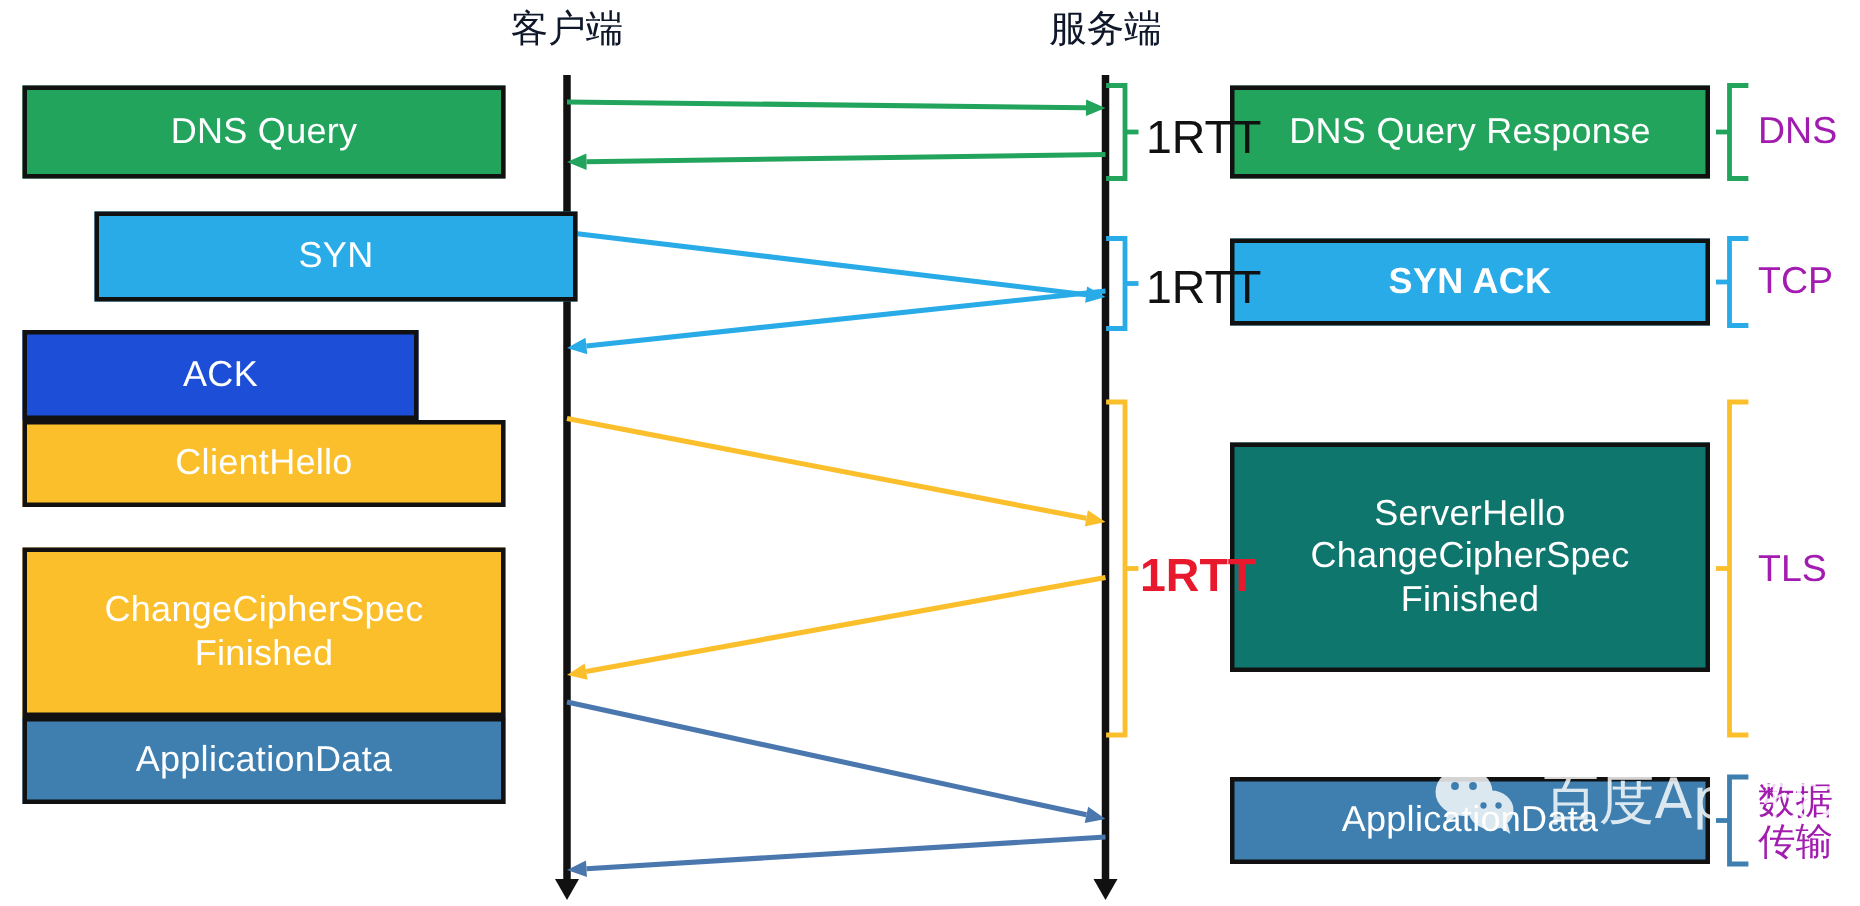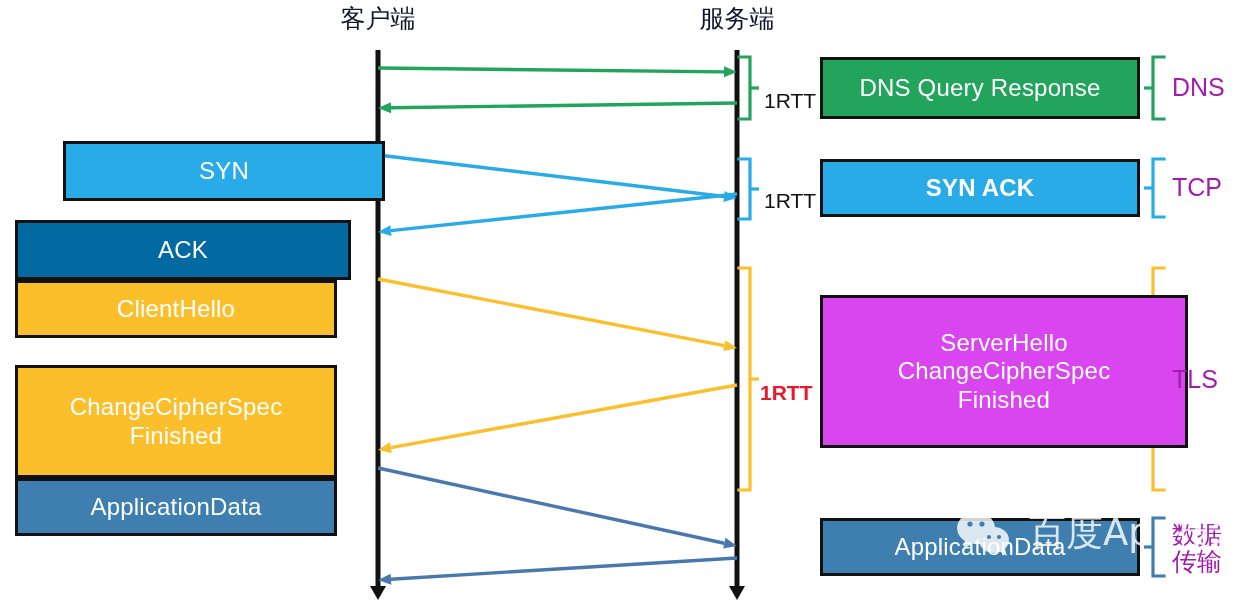--- a/index.html
+++ b/index.html
@@ -8,21 +8,21 @@
   #stage{position:absolute;left:0;top:0;width:1240px;height:604px;}
 
   .lane-title{position:absolute;font-size:25px;color:#0f172a;
               white-space:nowrap;transform:translateX(-50%);}
 
   .msgbox{position:absolute;border:3px solid #111111;box-sizing:border-box;
           display:flex;align-items:center;justify-content:center;
           text-align:center;color:#ffffff;font-size:24px;line-height:1.18;
           letter-spacing:.2px;}
 
-  .rtt-label{position:absolute;font-size:21px;white-space:nowrap;color:#111111;margin-top:15px;}
+  .rtt-label{position:absolute;font-size:31px;white-space:nowrap;color:#111111;}
   .rtt-label.red{color:#e8192c;font-weight:bold;}
 
   .layer-label{position:absolute;font-size:25px;color:#a21caf;
                white-space:nowrap;line-height:1.08;}
 
   .wm{position:absolute;display:flex;align-items:center;gap:16px;
       opacity:.82;pointer-events:none;}
   .wm-text{font-size:37px;color:#ffffff;white-space:nowrap;
            font-family:"DejaVu Sans",sans-serif;}
   svg{display:block;overflow:visible;}
@@ -92,42 +92,45 @@
         <path d="M 1164 268 L 1153 268 L 1153 490 L 1164 490" fill="none" stroke="#fbbf2c" stroke-width="3.2" stroke-linecap="square"></path>
         <line x1="1153" y1="379" x2="1144" y2="379" stroke="#fbbf2c" stroke-width="3.2"></line>
       </g>
       <g>
         <path d="M 1164 518 L 1153 518 L 1153 576 L 1164 576" fill="none" stroke="#3e7fb0" stroke-width="3.2" stroke-linecap="square"></path>
         <line x1="1153" y1="547" x2="1144" y2="547" stroke="#3e7fb0" stroke-width="3.2"></line>
       </g>
     </svg>
 <div class="lane-title" style="left: 378px; top: 2px;">客户端</div>
     <div class="lane-title" style="left: 737px; top: 2px;">服务端</div>
+    <div class="msgbox" style="left: 15px; top: 57px; width: 322px; height: 62px; background: rgb(34, 164, 93);">
+      <span>DNS Query</span>
+    </div>
     <div class="msgbox" style="left: 15px; top: 141px; width: 322px; height: 60px; background: rgb(41, 171, 232); margin-left: 48px;">
       <span>SYN</span>
     </div>
-    <div class="msgbox" style="left: 15px; top: 220px; width: 336px; height: 60px; background: #0369a1;">
+    <div class="msgbox" style="left: 15px; top: 220px; width: 264px; height: 60px; background: #1d4ed8;">
       <span>ACK</span>
     </div>
     <div class="msgbox" style="left: 15px; top: 280px; width: 322px; height: 58px; background: rgb(251, 191, 44);">
       <span>ClientHello</span>
     </div>
     <div class="msgbox" style="left: 15px; top: 365px; width: 322px; height: 113px; background: rgb(251, 191, 44);">
       <span>ChangeCipherSpec<br>Finished</span>
     </div>
     <div class="msgbox" style="left: 15px; top: 478px; width: 322px; height: 58px; background: rgb(62, 127, 176);">
       <span>ApplicationData</span>
     </div>
     <div class="msgbox" style="left: 820px; top: 57px; width: 320px; height: 62px; background: rgb(34, 164, 93);">
       <span>DNS Query Response</span>
     </div>
     <div class="msgbox" style="left: 820px; top: 159px; width: 320px; height: 58px; background: rgb(41, 171, 232); font-weight: bold;">
       <span>SYN ACK</span>
     </div>
-    <div class="msgbox" style="left: 820px; top: 295px; width: 368px; height: 153px; background: #d946ef;">
+    <div class="msgbox" style="left: 820px; top: 295px; width: 320px; height: 153px; background: #0f766e;">
       <span>ServerHello<br>ChangeCipherSpec<br>Finished</span>
     </div>
     <div class="msgbox" style="left: 820px; top: 518px; width: 320px; height: 58px; background: rgb(62, 127, 176);">
       <span>ApplicationData</span>
     </div>
     <div class="rtt-label" style="left: 764px; top: 74px;">1RTT</div>
     <div class="rtt-label" style="left: 764px; top: 174px;">1RTT</div>
     <div class="rtt-label red" style="left: 760px; top: 366px;">1RTT</div>
     <div class="layer-label" style="left: 1172px; top: 74px;">DNS</div>
     <div class="layer-label" style="left: 1172px; top: 174px;">TCP</div>

